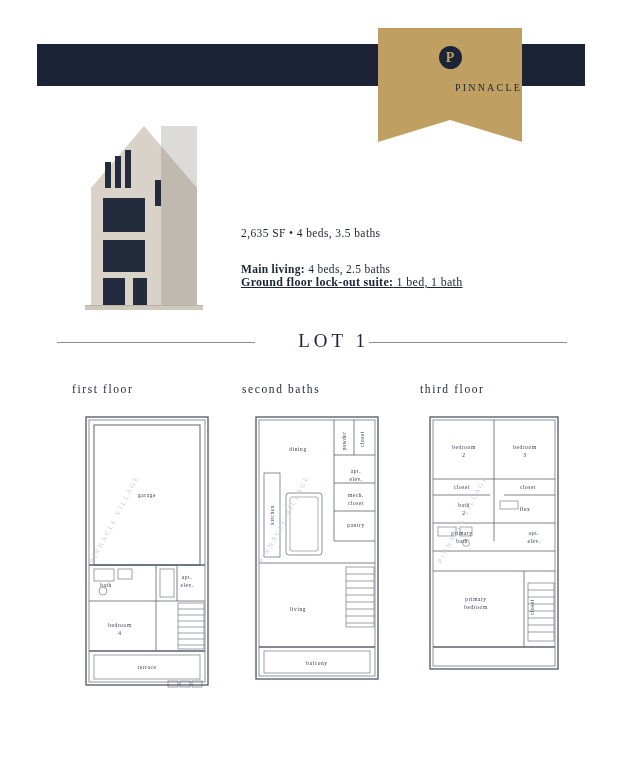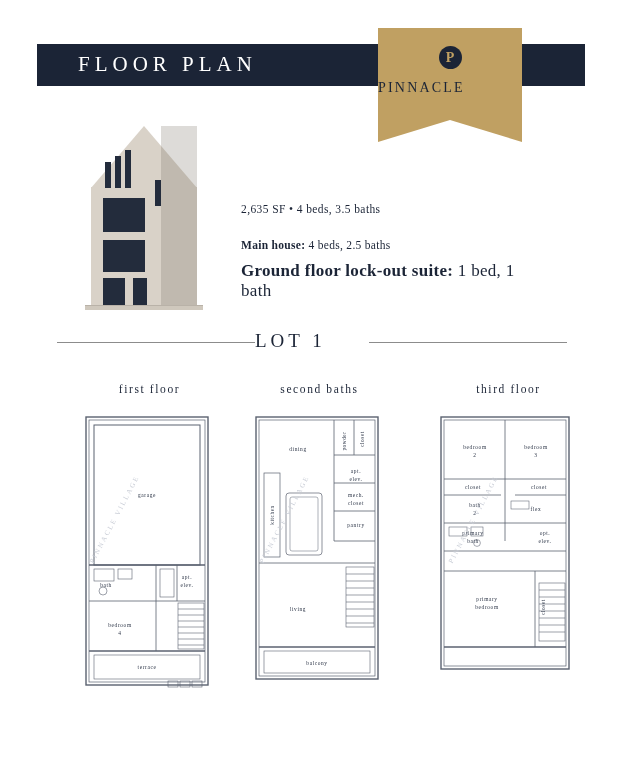--- a/index.html
+++ b/index.html
@@ -82,23 +82,23 @@
     font-size: 14px;
     line-height: 23px;
     text-align: center;
     font-weight: bold;
   }
   .ribbon-name {
     position: absolute;
     left: 0;
     top: 52px;
     width: 144px;
-    text-align: left;
+    text-align: right;
     font-family: "Liberation Serif", serif;
-    font-size: 14px;
+    font-size: 10px;
     letter-spacing: 2.2px;
     color: #1b2436;
     line-height: 15px;
     text-transform: uppercase;
   }
 
   
   .elevation {
     position: absolute;
     left: 85px;
@@ -124,48 +124,47 @@
   .elev-shadow {
     position:absolute; left:76px; top:6px; width:36px; height:179px;
     background: rgba(120,112,100,0.25);
   }
   .elev-win { position:absolute; background:#232c3c; }
   .elev-base { position:absolute; left:0; top:185px; width:118px; height:5px; background:#b9b2a8; }
   .elev-ground { position:absolute; left:0; top:186px; width:118px; height:4px; background:#cfc8bd; }
 
   
   .specs { position: absolute; left: 241px; top: 203px; width: 300px; }
-  .spec-line1 { font-size: 11.5px; letter-spacing: 0.4px; color:#1b2436; }
+  .spec-line1 { font-size: 11.5px; letter-spacing: 0.4px; color:#1b2436;margin-top:24px; }
   .spec-line2 { font-size: 11.5px; letter-spacing:0.3px; margin-top: 24px; color:#1b2436;}
-  .spec-line3 { font-size: 17px; letter-spacing:0.3px; margin-top: 10px; color:#1b2436;}
+  .spec-line3 { font-size: 12px; letter-spacing:0.3px; margin-top: 0; color:#1b2436;text-decoration:underline;}
   .spec-strong { font-weight: bold; }
 
   
   .lot-wrap {
     position: absolute;
     left: 57px;
     top: 330px;
     width: 510px;
     height: 24px;
   }
   .lot-rule-l { position:absolute; left:0; top:12px; width:198px; height:1px; background:#8c8c8c; }
   .lot-rule-r { position:absolute; left:312px; top:12px; width:198px; height:1px; background:#8c8c8c; }
   .lot-label {
-    position:absolute; left:198px; top:0; width:114px; text-align:left;
+    position:absolute; left:198px; top:0; width:114px; text-align:right;
     font-size:19px; letter-spacing:4px; color:#1b2436;
   }
 
   
   .floors { position:absolute; left:60px; top:383px; width:510px; height:330px; }
   .floor-col { position:absolute; top:0; width:155px; }
   .col1 { left: 12px; }
   .col2 { left: 182px; }
-  .col3 { left: 371px; }
+  .col3 { left: 360px; }
   .floor-caption {
-    text-align:center;
     font-size:11.5px;
     letter-spacing:1.6px;
     color:#1b2436;
   }
 
   .plan {
     position:relative;
     margin-top: 16px;
     width: 155px;
     height: 280px;
@@ -180,21 +179,20 @@
     color: #c9cdd6;
     white-space: nowrap;
   }
 </style>
 </head>
 <body>
 
 <div class="page">
 
   <div class="header-band"></div>
-  <div class="header-title">FLOOR PLAN</div>
 
   <div class="ribbon">
     <div class="ribbon-logo">
       <span class="ribbon-mark">P</span>
     </div>
     <div class="ribbon-name">
       <div>PINNACLE</div>
     </div>
   </div>
 
@@ -212,21 +210,21 @@
     <div class="elev-win" style="left:70px; top:60px; width:6px; height:26px;"></div>
     <div class="elev-win" style="left:18px; top:158px; width:22px; height:27px;"></div>
     <div class="elev-win" style="left:48px; top:158px; width:14px; height:27px;"></div>
     <div class="elev-base"></div>
     <div class="elev-ground"></div>
   </div>
 
   <div class="specs">
     <div class="spec-line1">2,635 SF • 4 beds, 3.5 baths</div>
     <div class="spec-line2">
-      <span class="spec-strong">Main house:</span><span> 4 beds, 2.5 baths</span>
+      <span class="spec-strong">Main living:</span><span> 4 beds, 2.5 baths</span>
     </div>
     <div class="spec-line3">
       <span class="spec-strong">Ground floor lock-out suite:</span><span> 1 bed, 1 bath</span>
     </div>
   </div>
 
   <div class="lot-wrap">
     <div class="lot-rule-l"></div>
     <div class="lot-label">LOT 1</div>
     <div class="lot-rule-r"></div>

